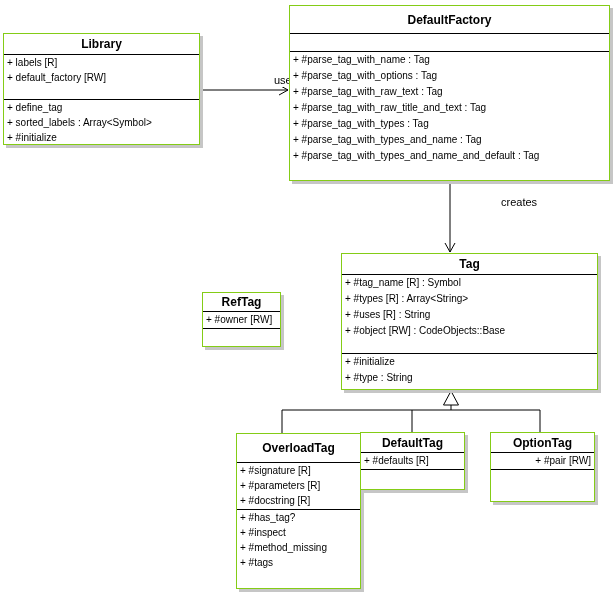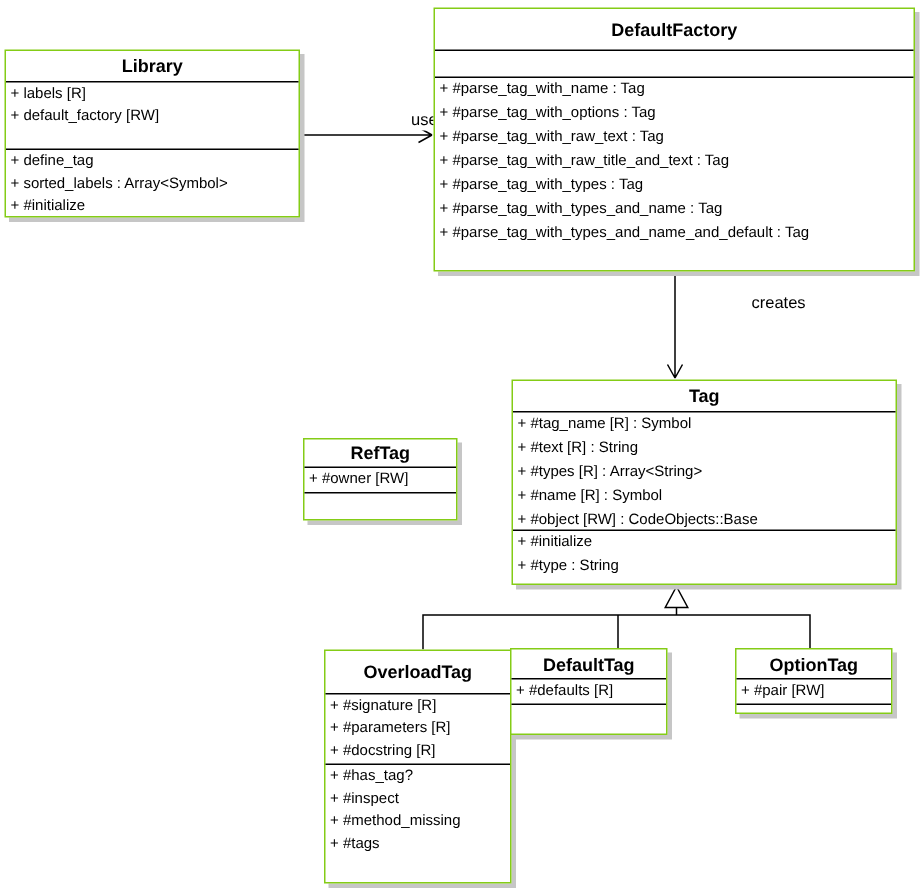--- a/index.html
+++ b/index.html
@@ -97,67 +97,66 @@
       <div class="uml-member">+ #parse_tag_with_name : Tag</div>
       <div class="uml-member">+ #parse_tag_with_options : Tag</div>
       <div class="uml-member">+ #parse_tag_with_raw_text : Tag</div>
       <div class="uml-member">+ #parse_tag_with_raw_title_and_text : Tag</div>
       <div class="uml-member">+ #parse_tag_with_types : Tag</div>
       <div class="uml-member">+ #parse_tag_with_types_and_name : Tag</div>
       <div class="uml-member">+ #parse_tag_with_types_and_name_and_default : Tag</div>
     </div>
   </div>
 
-  <div class="uml-class" style="left:202px; top:292px; width:103px; height:55px;justify-content:center;">
+  <div class="uml-class" style="left:202px; top:292px; width:79px; height:55px;justify-content:center;">
     <div class="uml-title" style="height:18px;">RefTag</div>
     <div class="uml-section lh16" style="height:17px;">
       <div class="uml-member">+ #owner [RW]</div>
     </div>
     <div class="uml-section grow"></div>
   </div>
 
   <div class="uml-class" style="left:341px; top:253px; width:257px; height:137px;">
     <div class="uml-title" style="height:20px;">Tag</div>
     <div class="uml-section lh16" style="height:79px;">
       <div class="uml-member">+ #tag_name [R] : Symbol</div>
-      <div class="uml-member">+ #text [R] : String</div>
       <div class="uml-member">+ #types [R] : Array&lt;String&gt;</div>
-      <div class="uml-member">+ #name [R] : Symbol</div>
+      <div class="uml-member">+ #uses [R] : String</div>
       <div class="uml-member">+ #object [RW] : CodeObjects::Base</div>
     </div>
     <div class="uml-section lh16 grow">
       <div class="uml-member">+ #initialize</div>
       <div class="uml-member">+ #type : String</div>
     </div>
   </div>
 
-  <div class="uml-class" style="left:216px; top:433px; width:125px; height:156px;">
+  <div class="uml-class" style="left:236px; top:433px; width:125px; height:156px;">
     <div class="uml-title" style="height:28px;">OverloadTag</div>
     <div class="uml-section lh15" style="height:47px;">
       <div class="uml-member">+ #signature [R]</div>
       <div class="uml-member">+ #parameters [R]</div>
       <div class="uml-member">+ #docstring [R]</div>
     </div>
     <div class="uml-section lh15 grow">
       <div class="uml-member">+ #has_tag?</div>
       <div class="uml-member">+ #inspect</div>
       <div class="uml-member">+ #method_missing</div>
       <div class="uml-member">+ #tags</div>
     </div>
   </div>
 
-  <div class="uml-class" style="left:340px; top:432px; width:105px; height:58px;">
+  <div class="uml-class" style="left:360px; top:432px; width:105px; height:58px;">
     <div class="uml-title" style="height:19px;">DefaultTag</div>
     <div class="uml-section lh16" style="height:17px;">
       <div class="uml-member">+ #defaults [R]</div>
     </div>
     <div class="uml-section grow"></div>
   </div>
 
-  <div class="uml-class" style="left:490px; top:432px; width:105px; height:44px;">
+  <div class="uml-class" style="left:490px; top:432px; width:105px; height:70px;text-align:right;">
     <div class="uml-title" style="height:19px;">OptionTag</div>
     <div class="uml-section lh16" style="height:17px;">
       <div class="uml-member">+ #pair [RW]</div>
     </div>
     <div class="uml-section grow"></div>
   </div>
 
 </div>
 
 </body></html>

